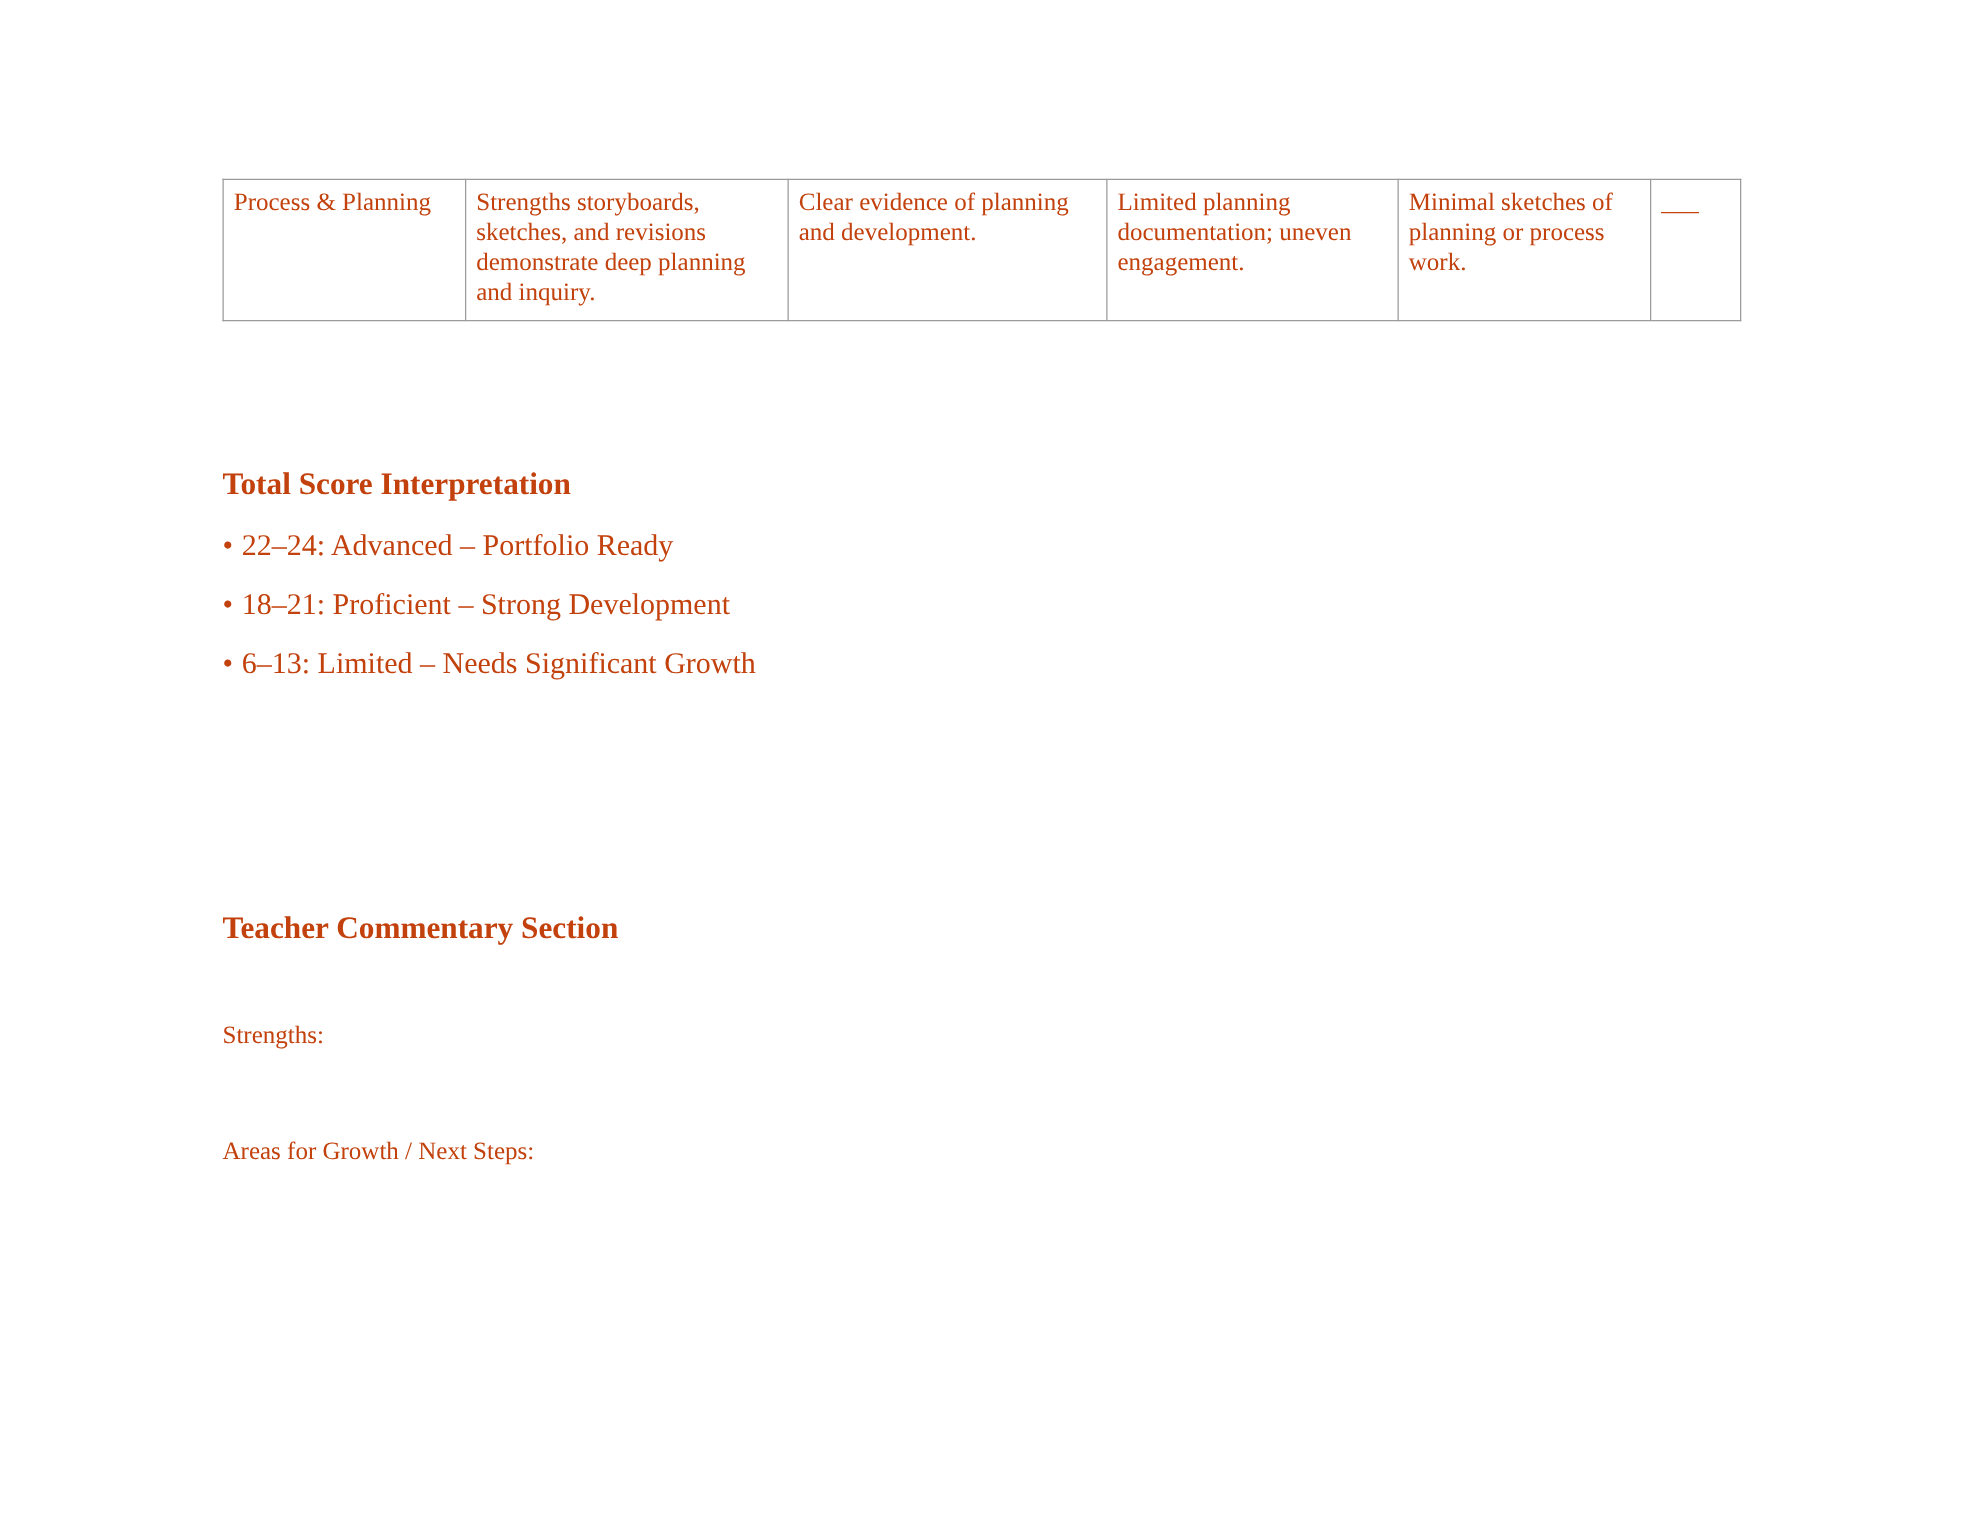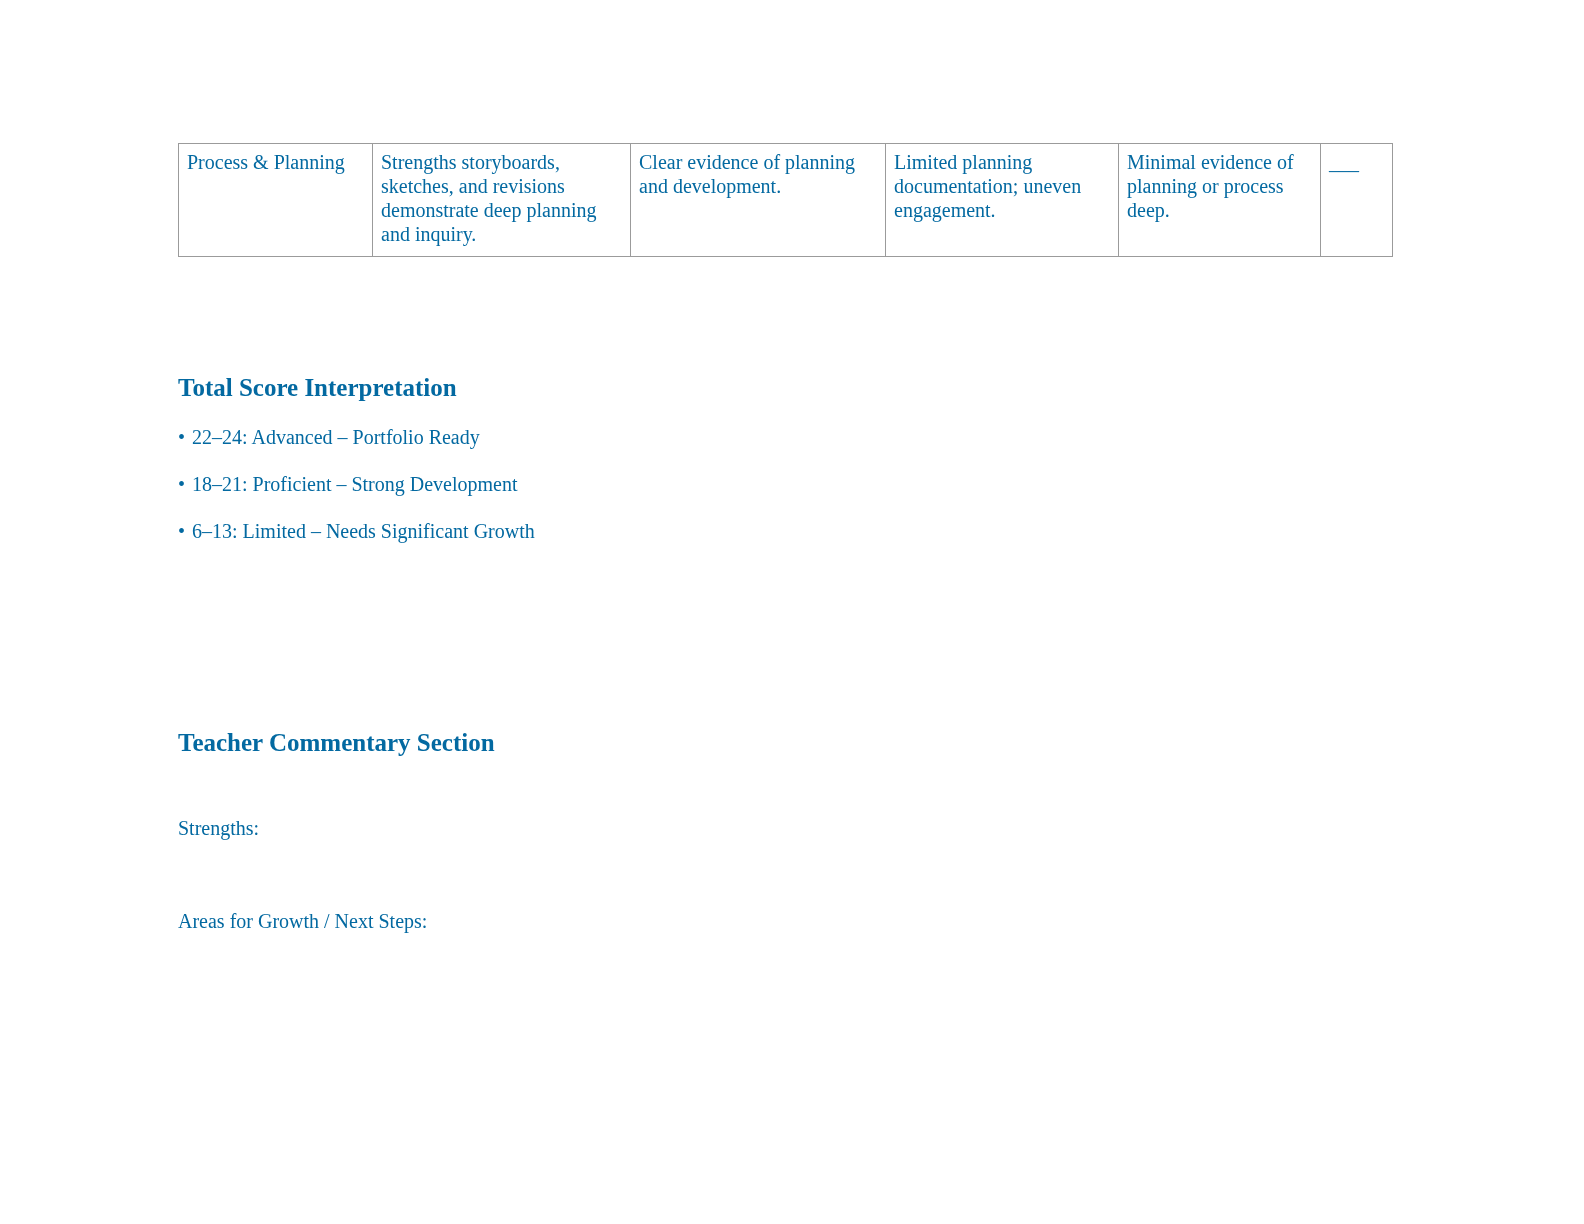--- a/index.html
+++ b/index.html
@@ -7,21 +7,21 @@
     padding: 0;
     background: #ffffff;
   }
   .page {
     position: relative;
     width: 1584px;
     height: 1224px;
     background: #ffffff;
     overflow: hidden;
     font-family: "Liberation Serif", "DejaVu Serif", serif;
-    color: #0369a1;
+    color: #c2410c;
   }
 
   
   table.rubric {
     position: absolute;
     left: 178px;
     top: 143px;
     width: 1214px;
     border-collapse: collapse;
     table-layout: fixed;
@@ -59,21 +59,21 @@
   .score-list {
     position: absolute;
     left: 178px;
     top: 424px;
     margin: 0;
     padding: 0;
     list-style: none;
   }
   .score-list li {
     margin: 0 0 21px 0;
-    font-size: 20px;
+    font-size: 24px;
     line-height: 26px;
     white-space: nowrap;
   }
   .score-list .bullet {
     display: inline-block;
     margin-right: 7px;
   }
 
   
   .plain-label {
@@ -101,21 +101,21 @@
         <col class="c4">
         <col class="c5">
         <col class="c6">
     </colgroup>
     <tbody>
       <tr>
         <td>Process &amp; Planning</td>
         <td>Strengths storyboards, sketches, and revisions demonstrate deep planning and inquiry.</td>
         <td>Clear evidence of planning and development.</td>
         <td>Limited planning documentation; uneven engagement.</td>
-        <td>Minimal evidence of planning or process deep.</td>
+        <td>Minimal sketches of planning or process work.</td>
         <td>
           <span>___</span>
         </td>
       </tr>
     </tbody>
   </table>
 
   <h2 class="section-heading heading-total">Total Score Interpretation</h2>
 
   <ul class="score-list">

